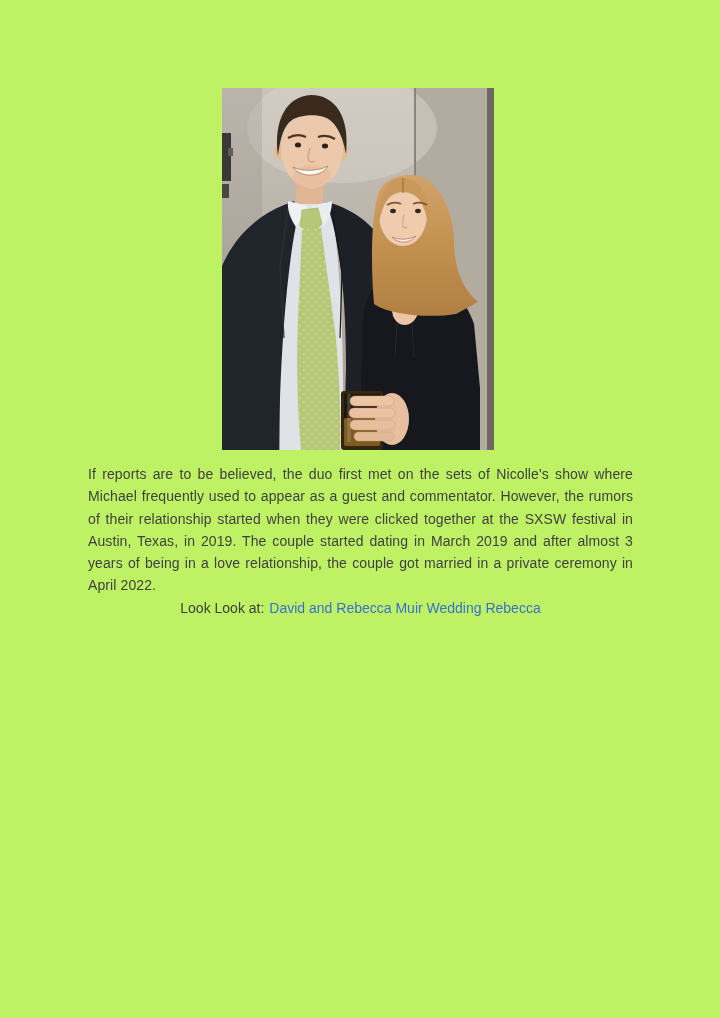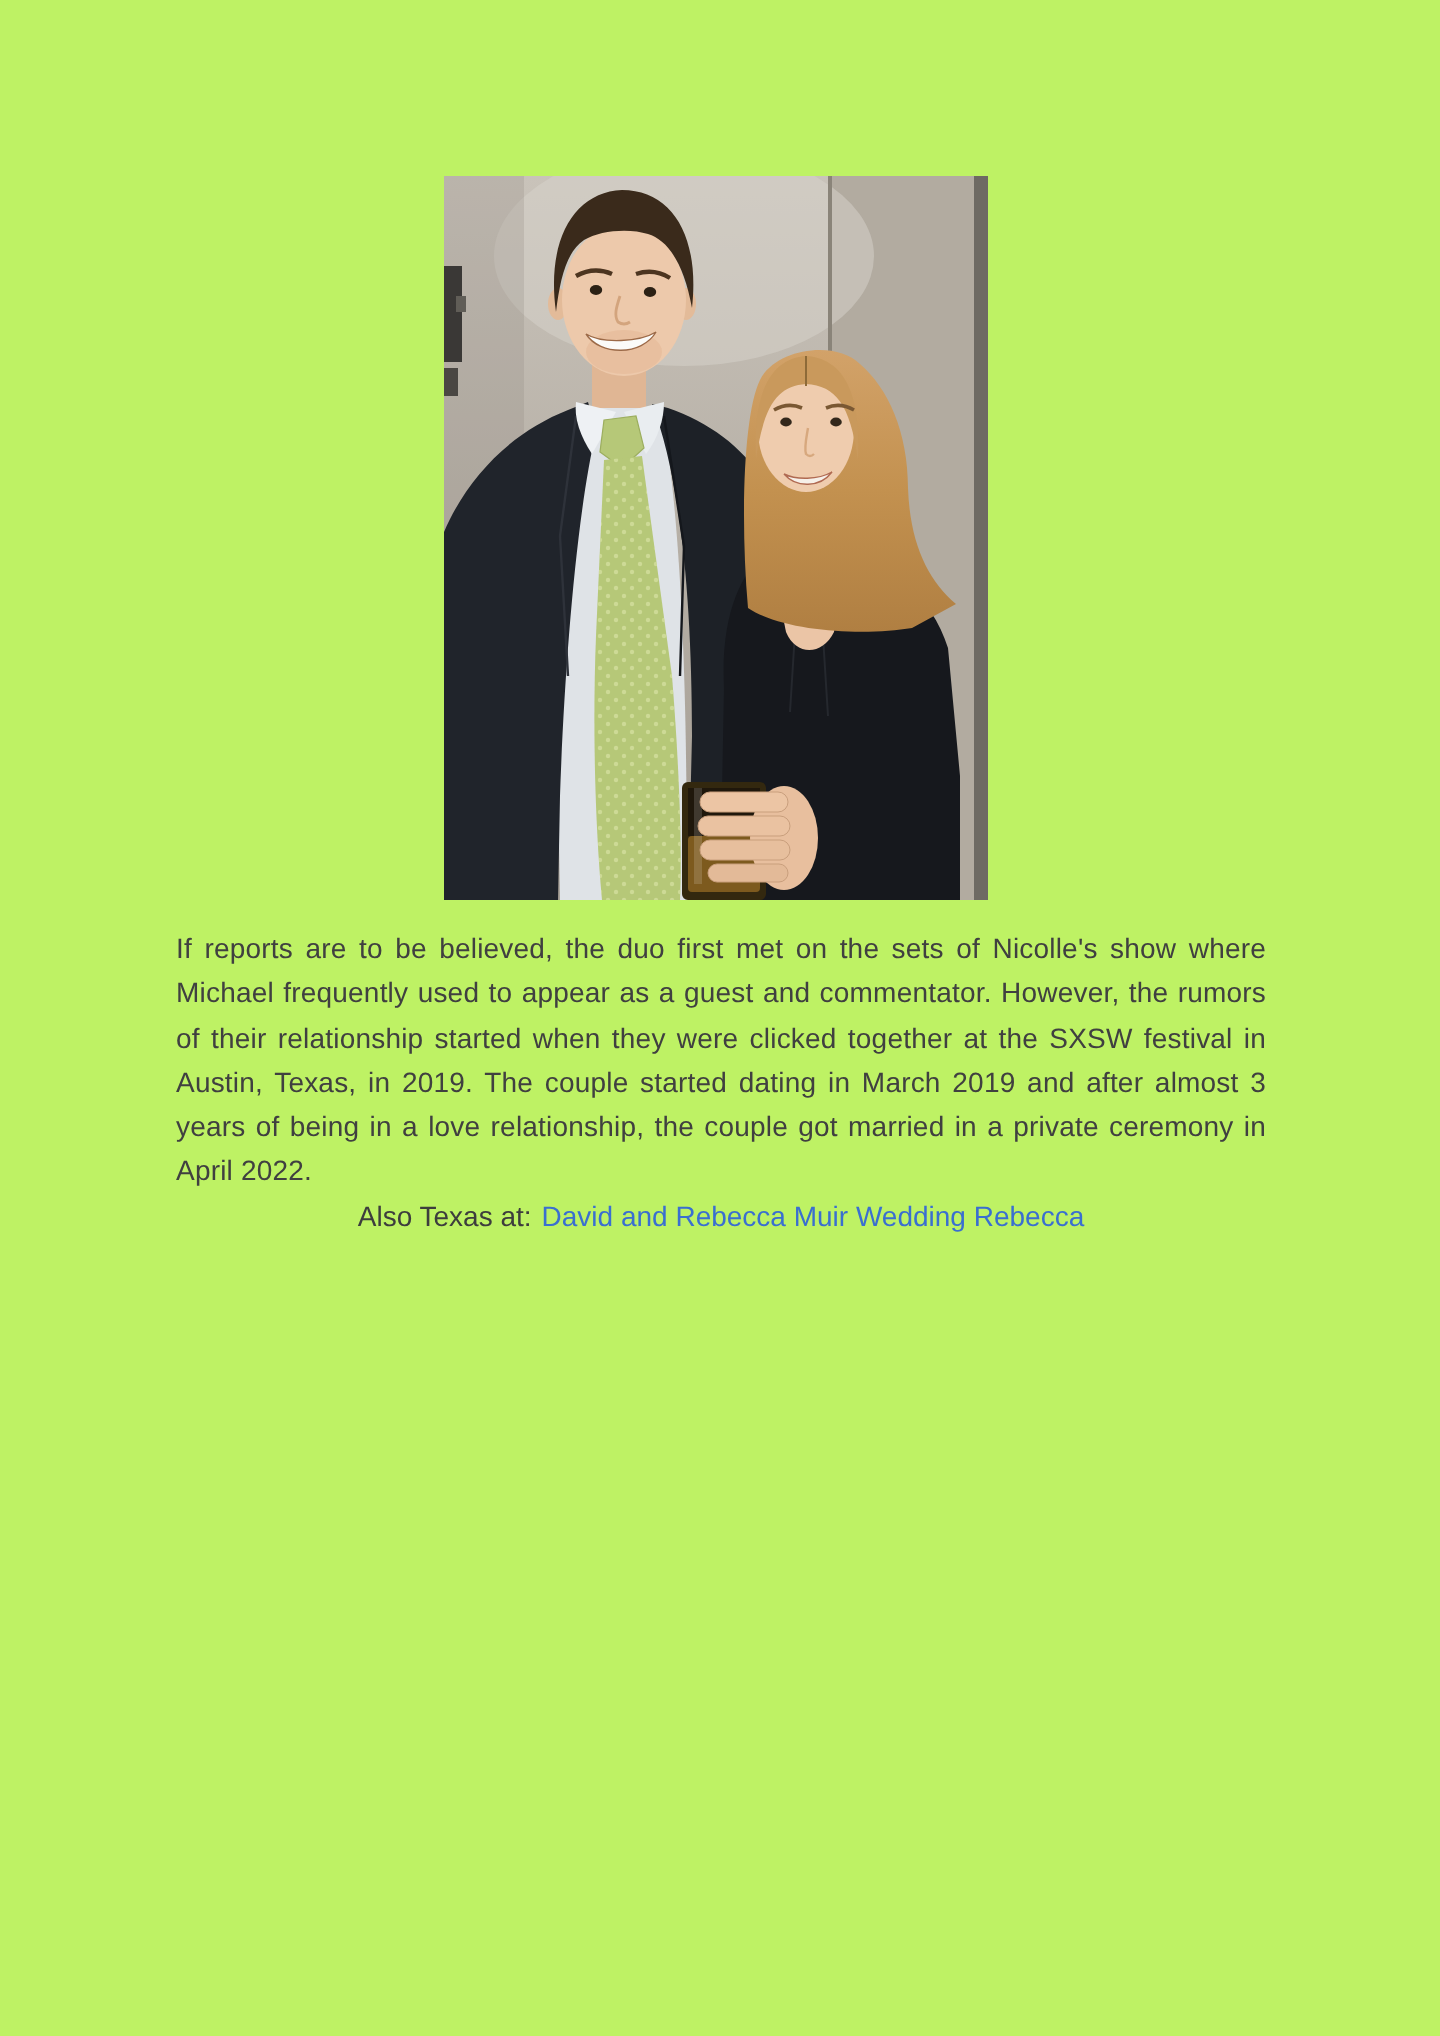--- a/index.html
+++ b/index.html
@@ -159,16 +159,16 @@
           <rect x="128" y="332" width="45" height="10" rx="5" fill="#e7bf9d" stroke="#c99f7d" stroke-width="0.5"></rect>
           <rect x="132" y="344" width="40" height="9" rx="4.5" fill="#e3ba98" stroke="#c99f7d" stroke-width="0.5"></rect>
         </g>
       </g>
     </svg>
   </div>
 
   <p class="article-paragraph">If reports are to be believed, the duo first met on the sets of Nicolle's show where Michael frequently used to appear as a guest and commentator. However, the rumors of their relationship started when they were clicked together at the SXSW festival in Austin, Texas, in 2019. The couple started dating in March 2019 and after almost 3 years of being in a love relationship, the couple got married in a private ceremony in April 2022.</p>
 
   <div class="also-look-line">
-    <span class="also-look-label">Also Texas at:</span><a class="wedding-link" href="#">David and Rebecca Muir Wedding Rebecca</a>
+    <span class="also-look-label">Look Look at:</span><a class="wedding-link" href="#">David and Rebecca Muir Wedding Rebecca</a>
   </div>
 
 </div>
 
 </body></html>

